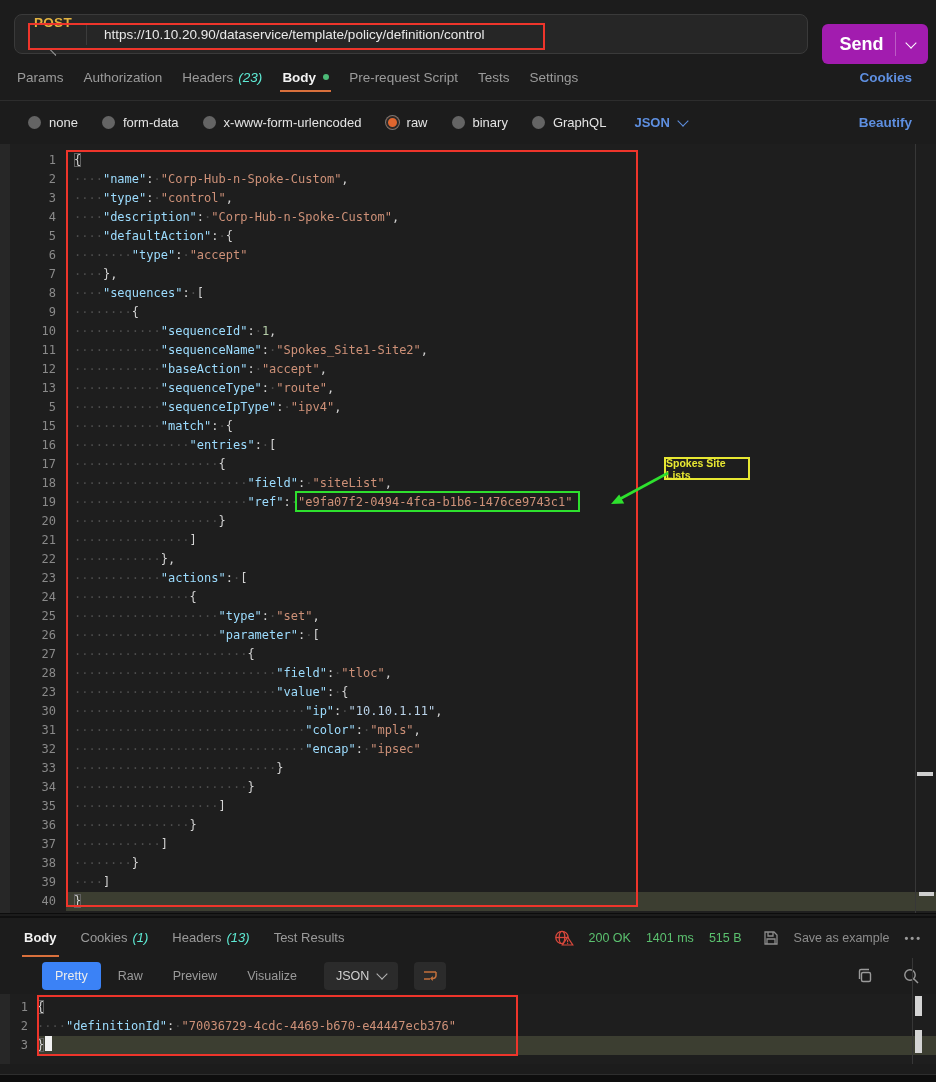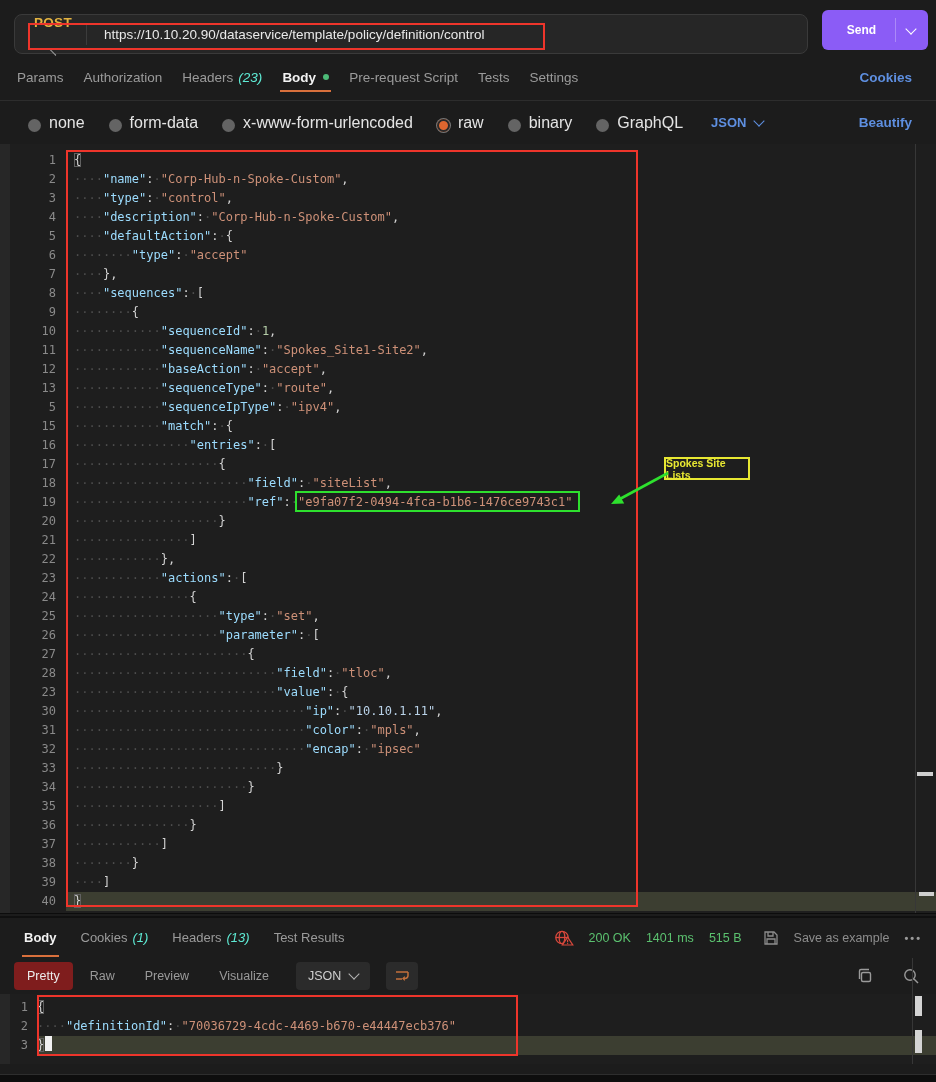--- a/index.html
+++ b/index.html
@@ -7,41 +7,41 @@
   body { width:936px; height:1082px; position:relative; font-family:"Liberation Sans", sans-serif; overflow:hidden; }
   .app { position:absolute; inset:0; background:#1c1c1c; }
 
   
   .topbar { position:absolute; left:0; top:0; width:936px; height:62px; }
   .url-wrap { position:absolute; left:14px; top:14px; width:794px; height:40px; background:#262626; border:1px solid #3a3a3a; border-radius:8px; display:flex; align-items:center; }
   .method { display:flex; align-items:center; gap:26px; padding:0 14px 0 19px; height:100%; cursor:pointer;flex-direction:column; }
   .method-label { color:#e3b341; font-weight:bold; font-size:13.5px; letter-spacing:.3px; }
   .url-div { width:1px; height:22px; background:#3c3c3c; }
   .url-text { flex:1; color:#e9e9e9; font-size:13.5px; padding-left:17px; white-space:nowrap; overflow:hidden; }
-  .send { position:absolute; left:822px; top:10px; width:106px; height:40px; background:#8b5cf6; border-radius:6px; display:flex; align-items:center; color:#fff; font-size:12px; font-weight:bold; cursor:pointer; }
+  .send { position:absolute; left:822px; top:24px; width:106px; height:40px; background:#a21caf; border-radius:6px; display:flex; align-items:center; color:#fff; font-size:18px; font-weight:bold; cursor:pointer; }
   .send > span:first-child { flex:1; text-align:center; padding-left:6px; }
   .send-div { width:1px; height:24px; background:rgba(255,255,255,.28); }
   .chev { width:8px; height:8px; border-right:1.8px solid #9a9a9a; border-bottom:1.8px solid #9a9a9a; transform:rotate(45deg); display:inline-block; margin-top:-4px; }
   .chev.white { border-color:#fff; margin:0 13px 2px 11px; }
   .chev.blue { border-color:#5e8fe0; }
   .chev.lite { border-color:#b5b5b5; }
 
   
   .tabsrow { position:absolute; left:0; top:62px; width:936px; height:39px; display:flex; align-items:center; gap:20px; padding:0 24px 8px 17px; border-bottom:1px solid #2d2d2d; }
   .tab { position:relative; color:#9b9b9b; font-size:13.5px; height:100%; display:flex; align-items:center; gap:5px; cursor:pointer; white-space:nowrap; }
   .tab .count { color:#5eead4;font-style:italic; }
   .tab.active { color:#f2f2f2; font-weight:bold; }
   .tab .dot { width:6px; height:6px; border-radius:50%; background:#4cba77; margin-left:2px; }
   .tab.active .underline { position:absolute; left:-2px; right:-2px; bottom:0; height:2px; background:#d9703c; }
   .spacer { flex:1; }
   .link { color:#5e8fe0; font-size:13.5px; font-weight:bold; cursor:pointer; }
 
   
   .bodytyperow { position:absolute; left:0; top:101px; width:936px; height:43px; display:flex; align-items:center; gap:24px; padding:0 24px 0 28px; }
-  .btopt { display:flex; align-items:flex-end; gap:8px; color:#e4e4e4; font-size:16px; cursor:pointer; }
+  .btopt { display:flex; align-items:center; gap:8px; color:#e4e4e4; font-size:13px; cursor:pointer; }
   .radio { width:13px; height:13px; border-radius:50%; background:#646464; }
   .radio.sel { background:#e0662f; box-shadow:0 0 0 2px #2a2a2a inset, 0 0 0 1px #777; }
   .lang { display:flex; align-items:center; gap:9px; color:#5e8fe0; font-size:13px; font-weight:bold; cursor:pointer; margin-left:4px; }
 
   
   .editor { position:absolute; background:#1e1e1e; font-family:"DejaVu Sans Mono", monospace; font-size:12px; }
   .editor.req { left:0; top:144px; width:936px; height:769px; padding-top:7px; }
   .editor.resp { left:0; top:994px; width:936px; height:70px; padding-top:4px; }
   .cl { display:flex; height:19px; line-height:19px; white-space:pre; }
   .ln { flex:0 0 56px; text-align:right; color:#8a8a8a; }
@@ -66,21 +66,21 @@
   
   .respheader { position:absolute; left:0; top:916px; width:936px; height:41px; display:flex; align-items:center; gap:24px; padding:0 14px 0 24px; border-top:2px solid #101010; }
   .respheader .tab { font-size:13px; }
   .meta { display:flex; align-items:center; gap:15px; color:#5bc16f; font-size:12.5px; }
   .meta .gray { color:#8d8d8d; }
   .dots3 { color:#9a9a9a; letter-spacing:2px; font-size:11px; font-weight:bold; }
 
   
   .resptoolbar { position:absolute; left:0; top:958px; width:936px; height:36px; display:flex; align-items:center; gap:4px; padding:0 16px 0 14px; }
   .vtab { color:#9a9a9a; font-size:12.5px; padding:7px 13px; border-radius:4px; cursor:pointer; }
-  .vtab.active { background:#7f1d1d; color:#ececec; }
+  .vtab.active { background:#3b82f6; color:#ececec;margin-left:28px; }
   .toolbtn { display:flex; align-items:center; gap:9px; background:#2b2b2b; border-radius:4px; color:#cfcfcf; font-size:12.5px; padding:7px 12px; margin-left:10px; cursor:pointer; }
   .iconbtn { background:#2b2b2b; border-radius:4px; width:32px; height:28px; display:flex; align-items:center; justify-content:center; margin-left:12px; cursor:pointer; }
 
   
   .ann { position:absolute; pointer-events:none; }
   .ann.red { border:2px solid #ee352b; }
   .ann.green { border:2px solid #2ee02e; }
   .ann.yellow { border:2px solid #e8e832; color:#e8e832; font-size:10.5px; font-weight:bold; display:flex; align-items:center; justify-content:center; font-family:"Liberation Sans", sans-serif; }
   .arrow-svg { position:absolute; left:0; top:0; pointer-events:none; }
 

